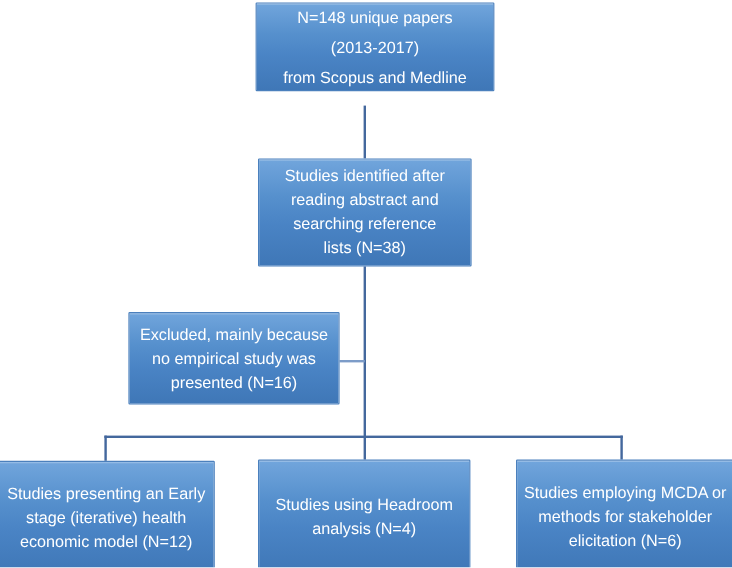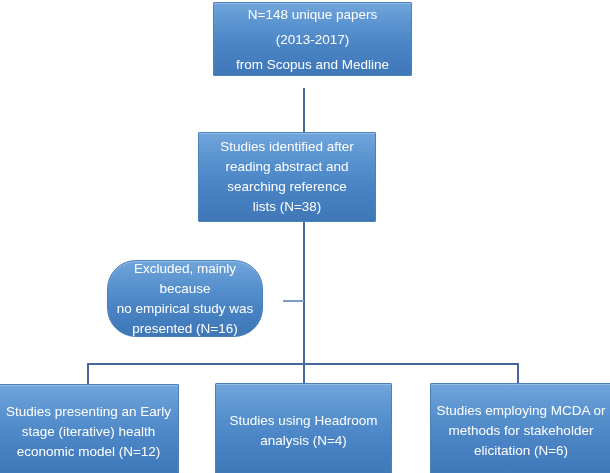--- a/index.html
+++ b/index.html
@@ -52,26 +52,26 @@
   <div class="connector" style="left:303px; top:222px; width:2px; height:161px;"></div>
   <div class="connector light" style="left:283px; top:300px; width:21px; height:2px;"></div>
   <div class="connector" style="left:87px; top:363px; width:432px; height:2px;"></div>
   <div class="connector" style="left:87px; top:363px; width:2px; height:21px;"></div>
   <div class="connector" style="left:517px; top:363px; width:2px; height:20px;"></div>
 
   <div class="flow-box tall-lines" style="left:213px; top:2px; width:199px; height:74px;">N=148 unique papers
 (2013-2017)
 from Scopus and Medline</div>
 
-  <div class="flow-box" style="left:198px; top:132px; width:178px; height:90px;">Studies identified after
+  <div class="flow-box" style="left:215px; top:132px; width:178px; height:90px;">Studies identified after
 reading abstract and
 searching reference
 lists (N=38)</div>
 
-  <div class="flow-box" style="left:107px; top:260px; width:156px; height:77px;border-radius:29px;">Excluded, mainly because
+  <div class="flow-box" style="left:107px; top:260px; width:176px; height:77px;">Excluded, mainly because
 no empirical study was
 presented (N=16)</div>
 
   <div class="flow-box" style="left:-2px; top:384px; width:181px; height:95px;">Studies presenting an Early
 stage (iterative) health
 economic model (N=12)</div>
 
   <div class="flow-box" style="left:215px; top:383px; width:177px; height:95px;">Studies using Headroom
 analysis (N=4)</div>
 

